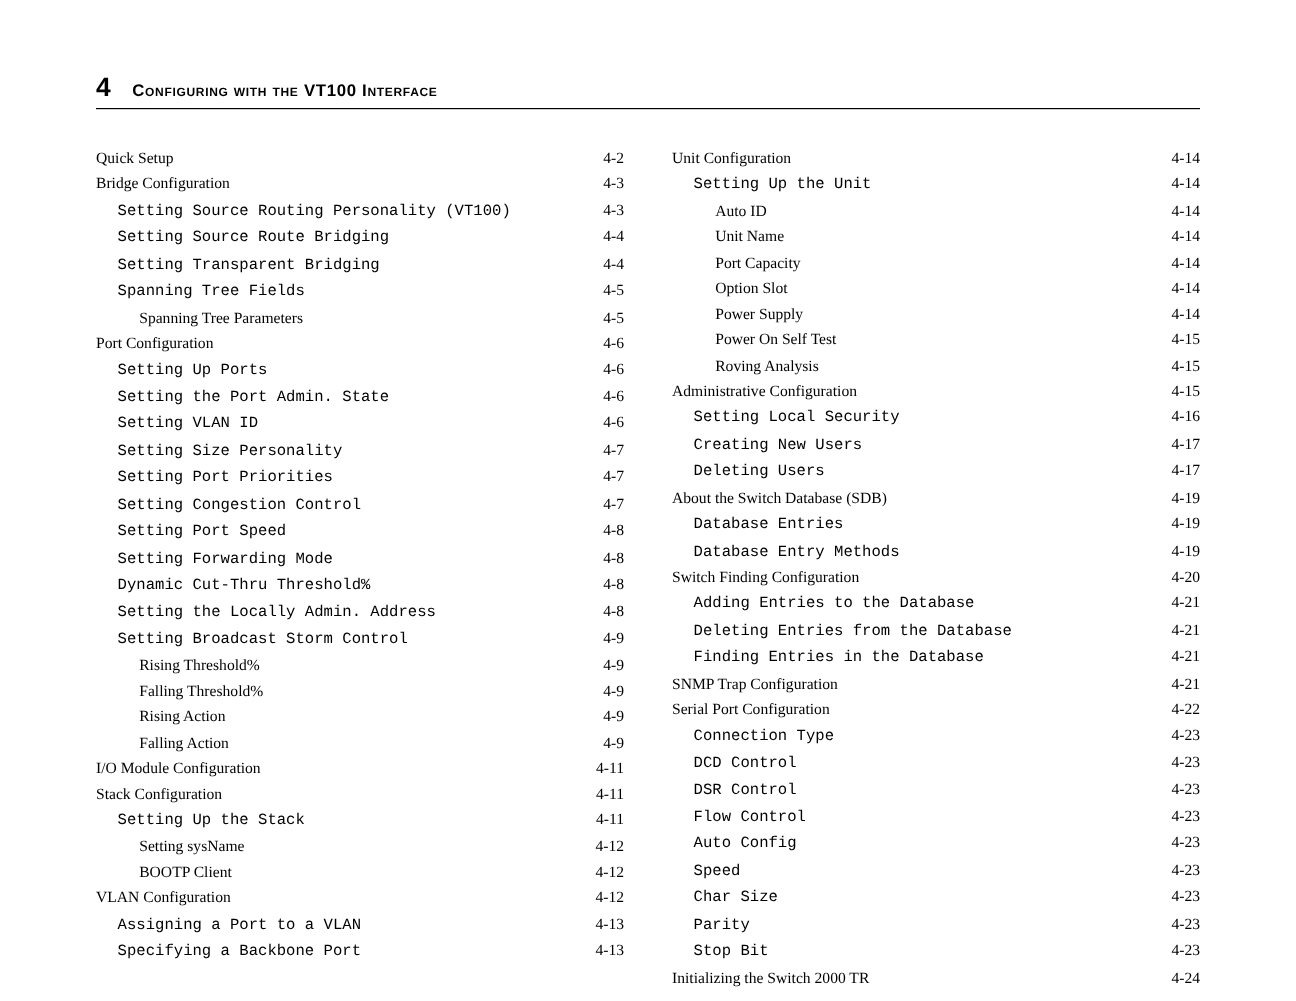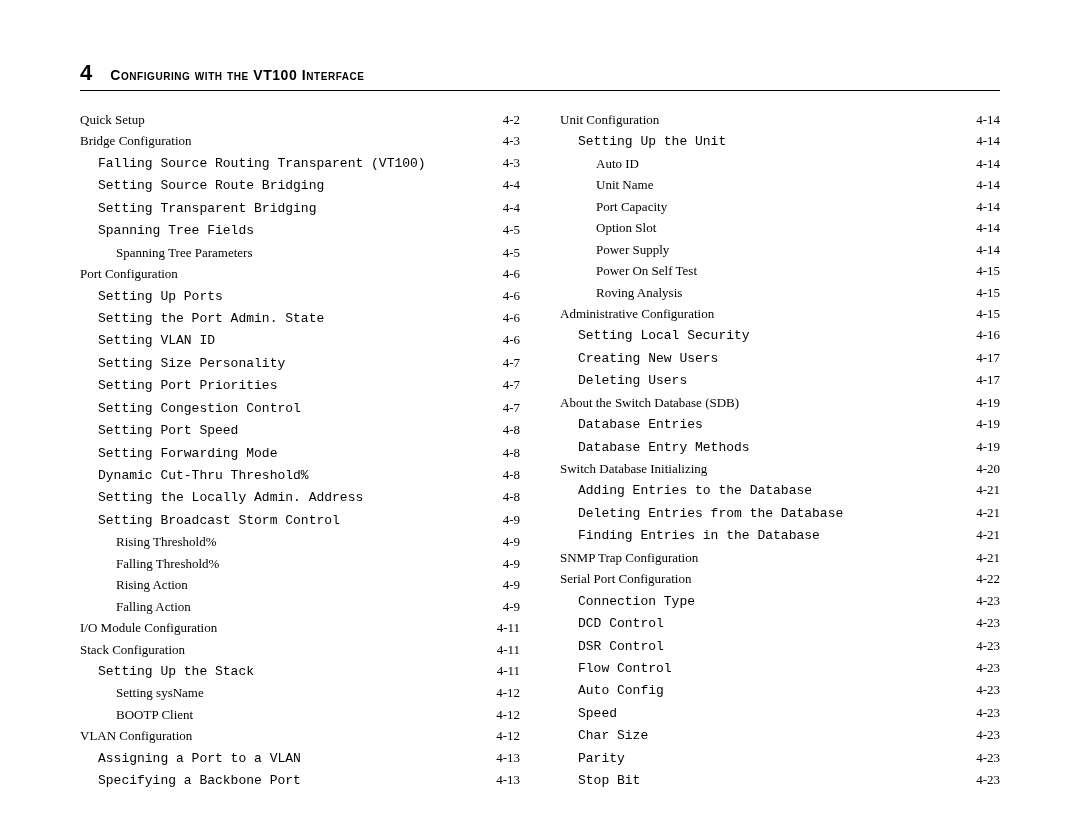--- a/index.html
+++ b/index.html
@@ -41,21 +41,21 @@
       text-transform: none;
       text-align: right;
     }
     .chapter-title .small-caps {
       font-variant: small-caps;
       font-size: 14px;
     }
     .toc-columns {
       display: flex;
       gap: 40px;
-      margin-top: 0;
+      margin-top: 12px;
     }
     .toc-col {
       flex: 1;
       display: flex;
       flex-direction: column;
     }
     .toc-entry {
       display: flex;
       justify-content: space-between;
       align-items: baseline;
@@ -89,21 +89,21 @@
     <div class="toc-col" id="left-col">
         <div class="toc-entry">
           <span class="entry-text ">Quick Setup</span>
           <span class="page-num">4-2</span>
         </div>
         <div class="toc-entry">
           <span class="entry-text ">Bridge Configuration</span>
           <span class="page-num">4-3</span>
         </div>
         <div class="toc-entry">
-          <span class="entry-text indent-1">Falling Source Routing Transparent (VT100)</span>
+          <span class="entry-text indent-1">Setting Source Routing Personality (VT100)</span>
           <span class="page-num">4-3</span>
         </div>
         <div class="toc-entry">
           <span class="entry-text indent-1">Setting Source Route Bridging</span>
           <span class="page-num">4-4</span>
         </div>
         <div class="toc-entry">
           <span class="entry-text indent-1">Setting Transparent Bridging</span>
           <span class="page-num">4-4</span>
         </div>
@@ -271,21 +271,21 @@
         </div>
         <div class="toc-entry">
           <span class="entry-text indent-1">Database Entries</span>
           <span class="page-num">4-19</span>
         </div>
         <div class="toc-entry">
           <span class="entry-text indent-1">Database Entry Methods</span>
           <span class="page-num">4-19</span>
         </div>
         <div class="toc-entry">
-          <span class="entry-text ">Switch Database Initializing</span>
+          <span class="entry-text ">Switch Finding Configuration</span>
           <span class="page-num">4-20</span>
         </div>
         <div class="toc-entry">
           <span class="entry-text indent-1">Adding Entries to the Database</span>
           <span class="page-num">4-21</span>
         </div>
         <div class="toc-entry">
           <span class="entry-text indent-1">Deleting Entries from the Database</span>
           <span class="page-num">4-21</span>
         </div>
@@ -329,16 +329,20 @@
           <span class="entry-text indent-1">Char Size</span>
           <span class="page-num">4-23</span>
         </div>
         <div class="toc-entry">
           <span class="entry-text indent-1">Parity</span>
           <span class="page-num">4-23</span>
         </div>
         <div class="toc-entry">
           <span class="entry-text indent-1">Stop Bit</span>
           <span class="page-num">4-23</span>
+        </div>
+        <div class="toc-entry">
+          <span class="entry-text ">Initializing the Switch 2000 TR</span>
+          <span class="page-num">4-24</span>
         </div>
       </div>
   </div>
 </div>
 
 </body></html>

